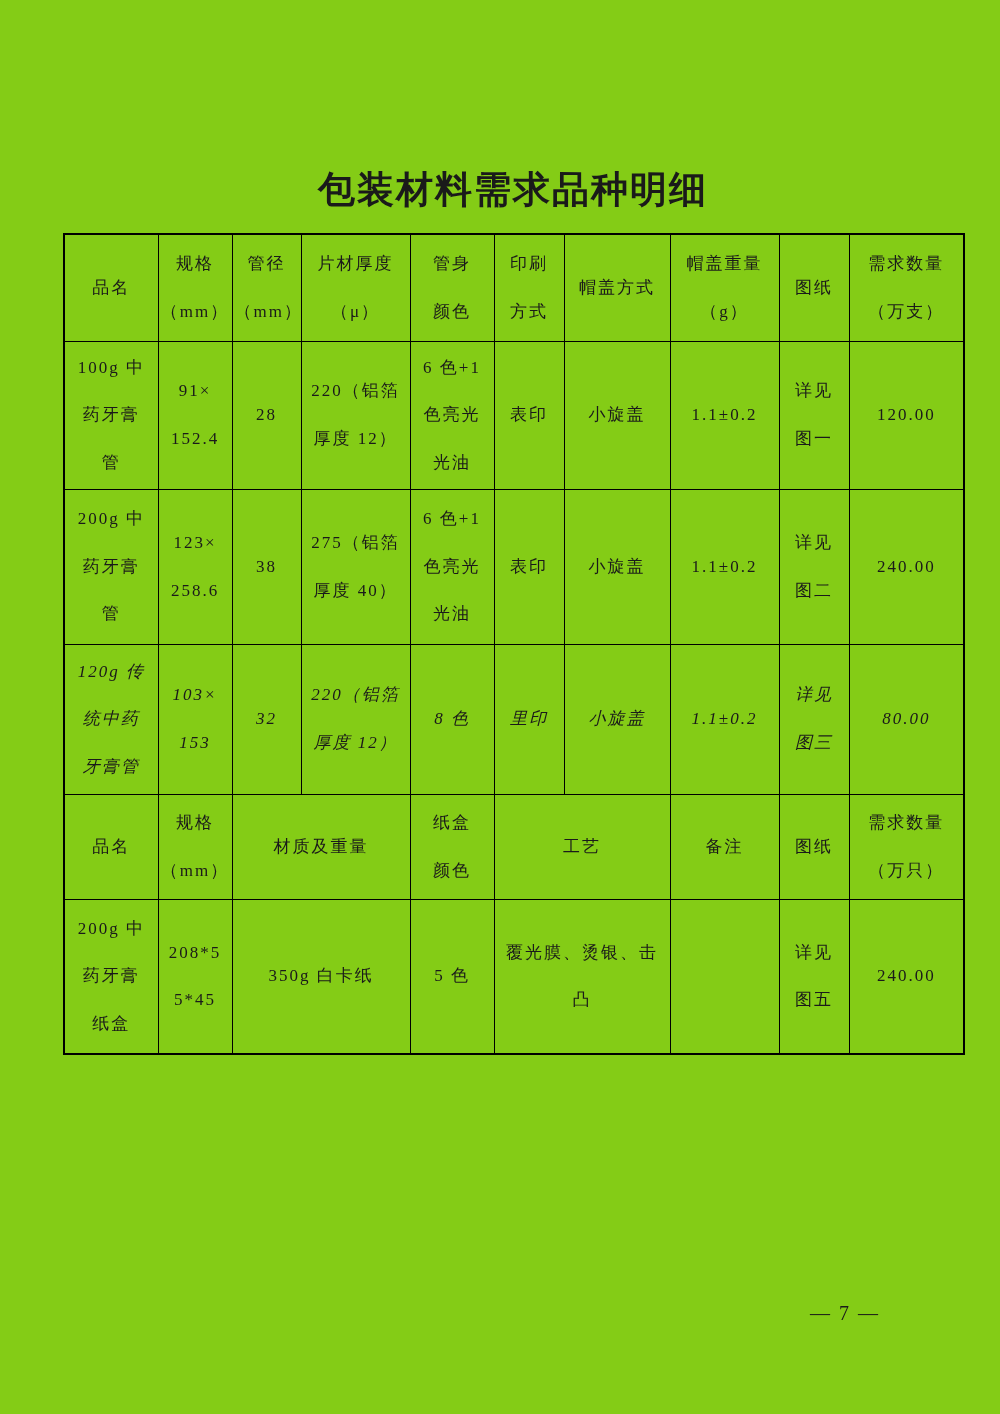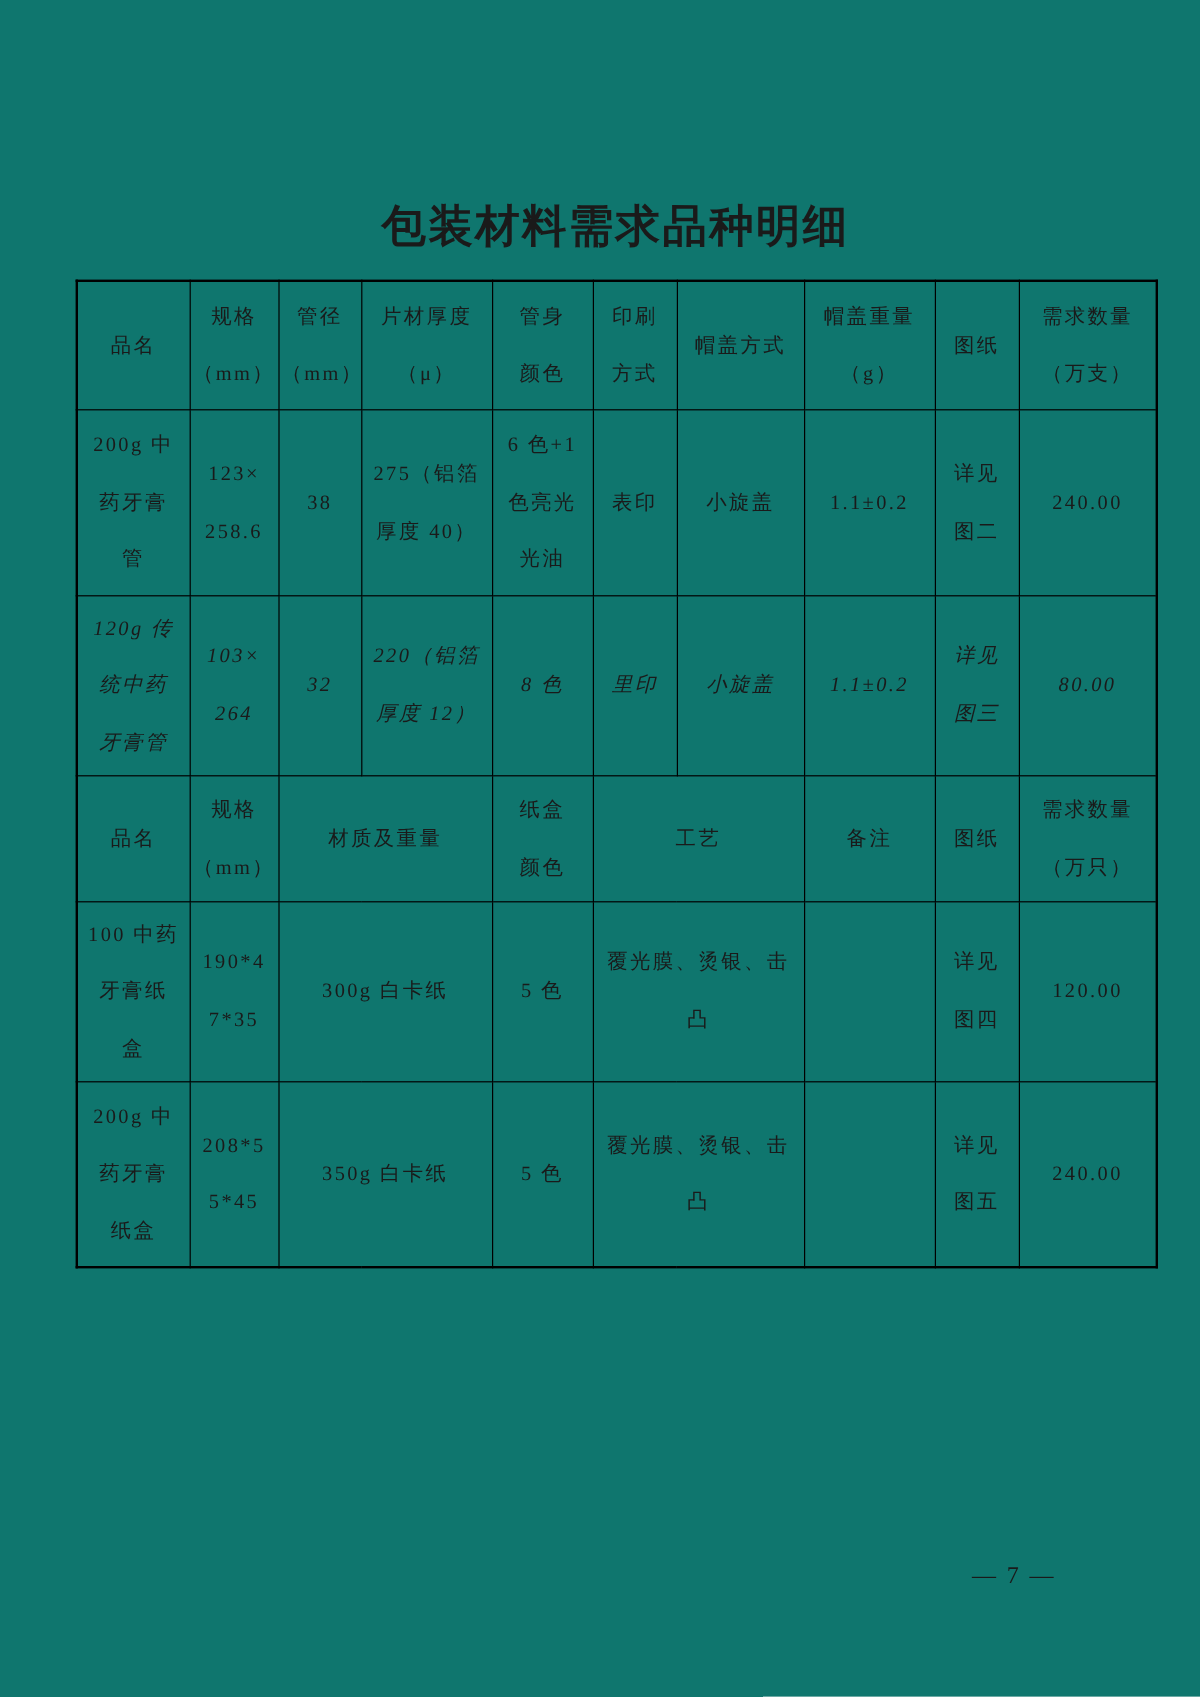--- a/index.html
+++ b/index.html
@@ -3,21 +3,21 @@
 <meta charset="utf-8">
 <style>
   * { margin: 0; padding: 0; box-sizing: border-box; }
   html, body { background: #ffffff; }
   body {
     width: 1000px; height: 1414px;
     position: relative;
     font-family: "Liberation Serif", "DejaVu Serif", serif;
     color: #1a1a1a;
   }
-  .page { position: absolute; inset: 0; background: #0f766e; }
+  .page { position: absolute; inset: 0; background: #84cc16; }
 
   .doc-title {
     position: absolute;
     left: 63px; top: 168px; width: 900px;
     text-align: center;
     font-size: 37px;
     font-weight: 700;
     letter-spacing: 2px;
     line-height: 1.2;
     white-space: nowrap;
@@ -94,20 +94,39 @@
         <td>印刷
 方式</td>
         <td>帽盖方式</td>
         <td>帽盖重量
 （g）</td>
         <td>图纸</td>
         <td>需求数量
 （万支）</td>
       </tr>
 
+      <tr class="h-r1">
+        <td>100g 中
+药牙膏
+管</td>
+        <td>91×
+152.4</td>
+        <td>28</td>
+        <td>220（铝箔
+厚度 12）</td>
+        <td>6 色+1
+色亮光
+光油</td>
+        <td>表印</td>
+        <td>小旋盖</td>
+        <td>1.1±0.2</td>
+        <td>详见
+图一</td>
+        <td>120.00</td>
+      </tr>
 
       <tr class="h-r2">
         <td>200g 中
 药牙膏
 管</td>
         <td>123×
 258.6</td>
         <td>38</td>
         <td>275（铝箔
 厚度 40）</td>
@@ -120,21 +139,21 @@
         <td>详见
 图二</td>
         <td>240.00</td>
       </tr>
 
       <tr class="h-r3">
         <td>120g 传
 统中药
 牙膏管</td>
         <td>103×
-264</td>
+153</td>
         <td>32</td>
         <td>220（铝箔
 厚度 12）</td>
         <td>8 色</td>
         <td>里印</td>
         <td>小旋盖</td>
         <td>1.1±0.2</td>
         <td>详见
 图三</td>
         <td>80.00</td>
@@ -147,35 +166,20 @@
         <td colspan="2">材质及重量</td>
         <td>纸盒
 颜色</td>
         <td colspan="2">工艺</td>
         <td>备注</td>
         <td>图纸</td>
         <td>需求数量
 （万只）</td>
       </tr>
 
-      <tr class="h-r4">
-        <td>100 中药
-牙膏纸
-盒</td>
-        <td>190*4
-7*35</td>
-        <td colspan="2">300g 白卡纸</td>
-        <td>5 色</td>
-        <td colspan="2">覆光膜、烫银、击
-凸</td>
-        <td></td>
-        <td>详见
-图四</td>
-        <td>120.00</td>
-      </tr>
 
       <tr class="h-r5">
         <td>200g 中
 药牙膏
 纸盒</td>
         <td>208*5
 5*45</td>
         <td colspan="2">350g 白卡纸</td>
         <td>5 色</td>
         <td colspan="2">覆光膜、烫银、击

